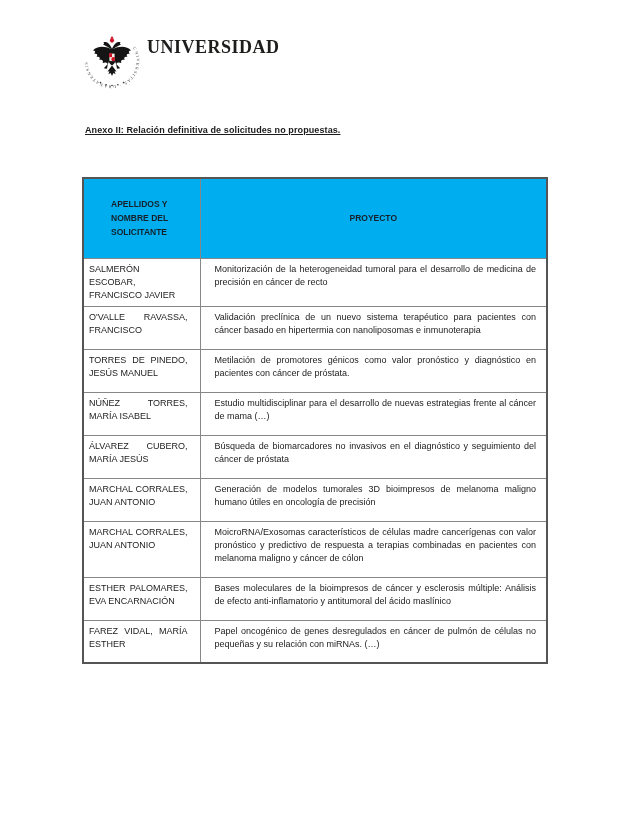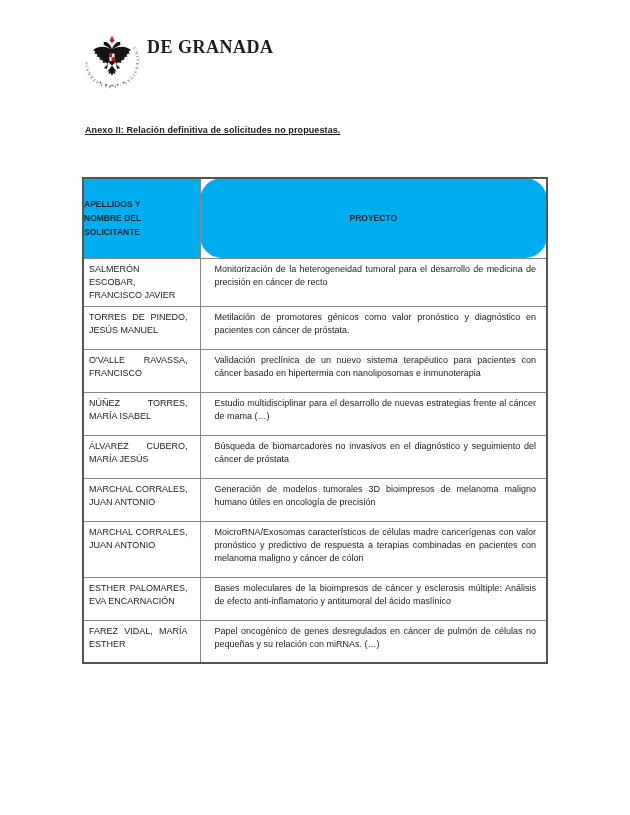--- a/index.html
+++ b/index.html
@@ -60,23 +60,24 @@
     background: #00AEEF;
     height: 80px;
     vertical-align: middle;
     font-size: 8.5px;
     line-height: 14px;
     font-weight: 700;
     color: #15202b;
   }
   th.applicant {
     text-align: left;
+    padding-left: 27px;
     white-space: pre-line;
   }
-  th.project { text-align: center; border-radius: 22px; }
+  th.project { text-align: center; }
   tbody tr { height: 43px; }
   tbody tr.tall { height: 56px; }
   tbody td {
     vertical-align: top;
     font-size: 9px;
     line-height: 13px;
     text-align: justify;
     color: #1b1b1b;
   }
   td.name { padding: 4px 12px 4px 5px; }
@@ -128,21 +129,21 @@
     <g fill="#3a3a3a">
       <circle cx="19.3" cy="56.8" r="0.9"></circle>
       <circle cx="25.5" cy="59.2" r="0.9"></circle>
       <circle cx="32" cy="60" r="0.9"></circle>
       <circle cx="38.5" cy="59.2" r="0.9"></circle>
       <circle cx="44.7" cy="56.8" r="0.9"></circle>
     </g>
   </svg>
 
   <div class="wordmark">
-    <div>DE GRANADA</div>
+    <div>UNIVERSIDAD</div>
   </div>
 
   <p class="doc-title">Anexo II: Relación definitiva de solicitudes no propuestas.</p>
 
   <table class="results">
     <colgroup>
       <col style="width:117px">
       <col>
     </colgroup>
     <thead>
@@ -152,26 +153,26 @@
 SOLICITANTE</th>
         <th class="project">PROYECTO</th>
       </tr>
     </thead>
     <tbody>
       <tr>
         <td class="name">SALMERÓN ESCOBAR, FRANCISCO JAVIER</td>
         <td class="proj">Monitorización de la heterogeneidad tumoral para el desarrollo de medicina de precisión en cáncer de recto</td>
       </tr>
       <tr>
+        <td class="name">O'VALLE RAVASSA, FRANCISCO</td>
+        <td class="proj">Validación preclínica de un nuevo sistema terapéutico para pacientes con cáncer basado en hipertermia con nanoliposomas e inmunoterapia</td>
+      </tr>
+      <tr>
         <td class="name">TORRES DE PINEDO, JESÚS MANUEL</td>
         <td class="proj">Metilación de promotores génicos como valor pronóstico y diagnóstico en pacientes con cáncer de próstata.</td>
-      </tr>
-      <tr>
-        <td class="name">O'VALLE RAVASSA, FRANCISCO</td>
-        <td class="proj">Validación preclínica de un nuevo sistema terapéutico para pacientes con cáncer basado en hipertermia con nanoliposomas e inmunoterapia</td>
       </tr>
       <tr>
         <td class="name">NÚÑEZ TORRES, MARÍA ISABEL</td>
         <td class="proj">Estudio multidisciplinar para el desarrollo de nuevas estrategias frente al cáncer de mama (…)</td>
       </tr>
       <tr>
         <td class="name">ÁLVAREZ CUBERO, MARÍA JESÚS</td>
         <td class="proj">Búsqueda de biomarcadores no invasivos en el diagnóstico y seguimiento del cáncer de próstata</td>
       </tr>
       <tr>

